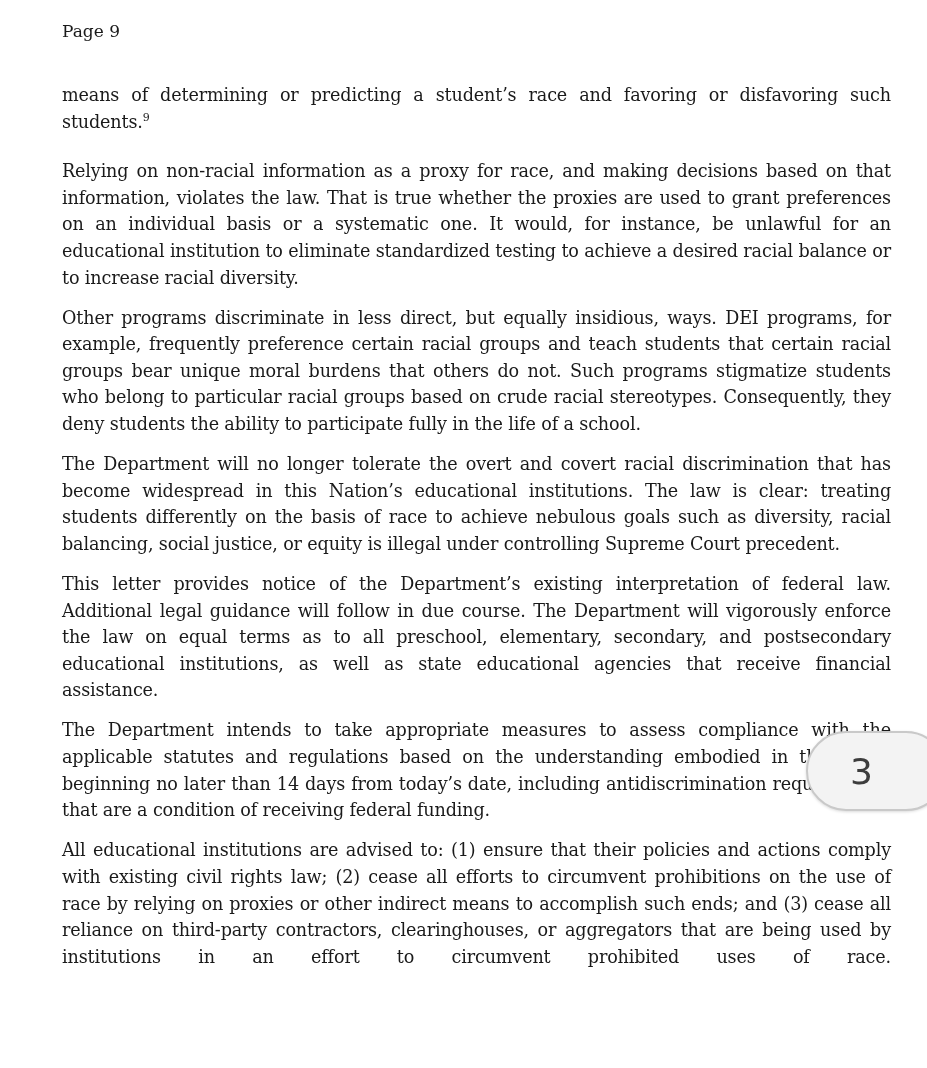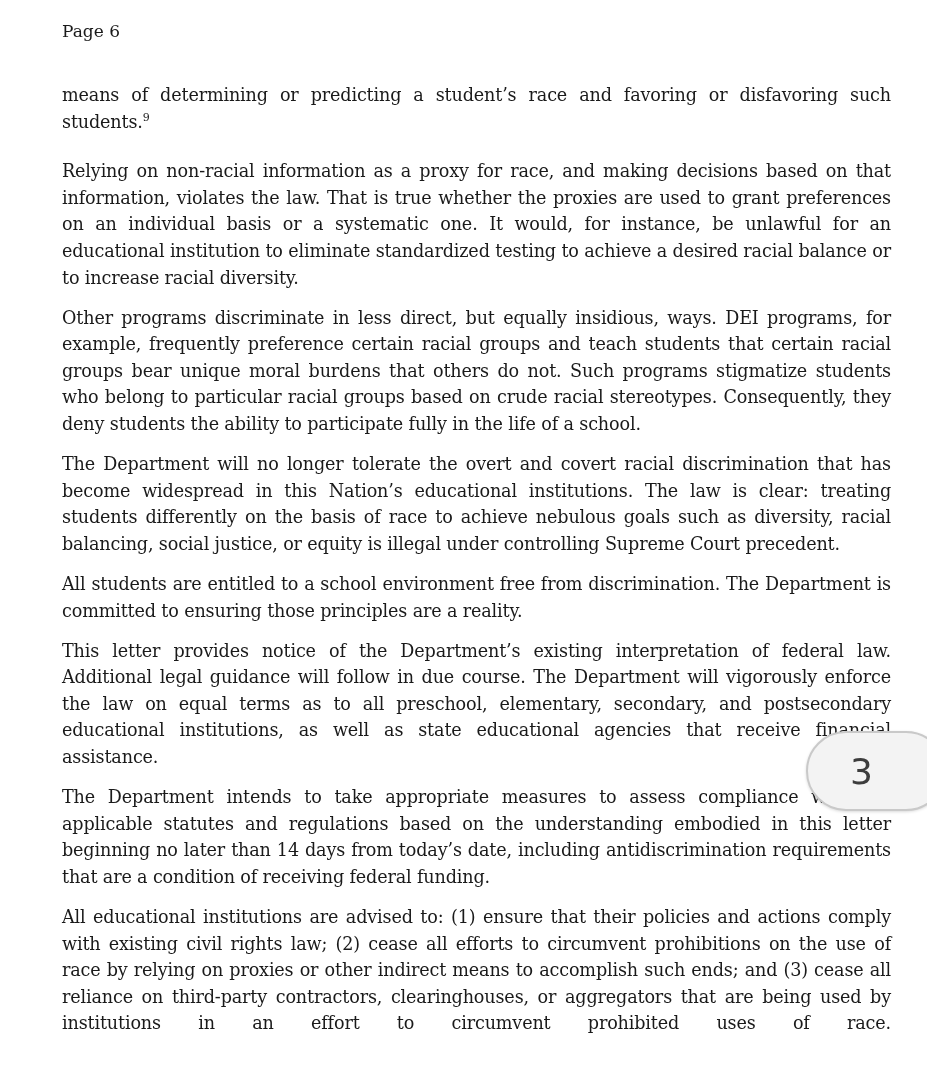--- a/index.html
+++ b/index.html
@@ -28,28 +28,27 @@
     background: #f3f3f3; border: 2px solid #c9c9c9; border-radius: 42px;
     box-sizing: border-box; box-shadow: 0 1px 3px rgba(0,0,0,0.15);
     display: flex; align-items: center; padding-left: 42px;
     font-family: "DejaVu Sans", "Liberation Sans", sans-serif;
     font-size: 36px; color: #3c3c3c;
   }
 </style>
 </head>
 <body>
 
-<div class="page-header">Page 6</div>
+<div class="page-header">Page 9</div>
 
 <div class="content">
   <p class="first"><span>means of determining or predicting a student’s race and favoring or disfavoring such students.</span><sup>9</sup></p>
   <p>Relying on non-racial information as a proxy for race, and making decisions based on that information, violates the law. That is true whether the proxies are used to grant preferences on an individual basis or a systematic one. It would, for instance, be unlawful for an educational institution to eliminate standardized testing to achieve a desired racial balance or to increase racial diversity.</p>
   <p>Other programs discriminate in less direct, but equally insidious, ways. DEI programs, for example, frequently preference certain racial groups and teach students that certain racial groups bear unique moral burdens that others do not. Such programs stigmatize students who belong to particular racial groups based on crude racial stereotypes. Consequently, they deny students the ability to participate fully in the life of a school.</p>
   <p>The Department will no longer tolerate the overt and covert racial discrimination that has become widespread in this Nation’s educational institutions. The law is clear: treating students differently on the basis of race to achieve nebulous goals such as diversity, racial balancing, social justice, or equity is illegal under controlling Supreme Court precedent.</p>
-  <p>All students are entitled to a school environment free from discrimination. The Department is committed to ensuring those principles are a reality.</p>
   <p>This letter provides notice of the Department’s existing interpretation of federal law. Additional legal guidance will follow in due course. The Department will vigorously enforce the law on equal terms as to all preschool, elementary, secondary, and postsecondary educational institutions, as well as state educational agencies that receive financial assistance.</p>
   <p>The Department intends to take appropriate measures to assess compliance with the applicable statutes and regulations based on the understanding embodied in this letter beginning no later than 14 days from today’s date, including antidiscrimination requirements that are a condition of receiving federal funding.</p>
   <p class="cont-last">All educational institutions are advised to: (1) ensure that their policies and actions comply with existing civil rights law; (2) cease all efforts to circumvent prohibitions on the use of race by relying on proxies or other indirect means to accomplish such ends; and (3) cease all reliance on third-party contractors, clearinghouses, or aggregators that are being used by institutions in an effort to circumvent prohibited uses of race.</p>
 </div>
 
 <div class="page-pill">
   <span>3</span>
 </div>
 
 </body></html>

